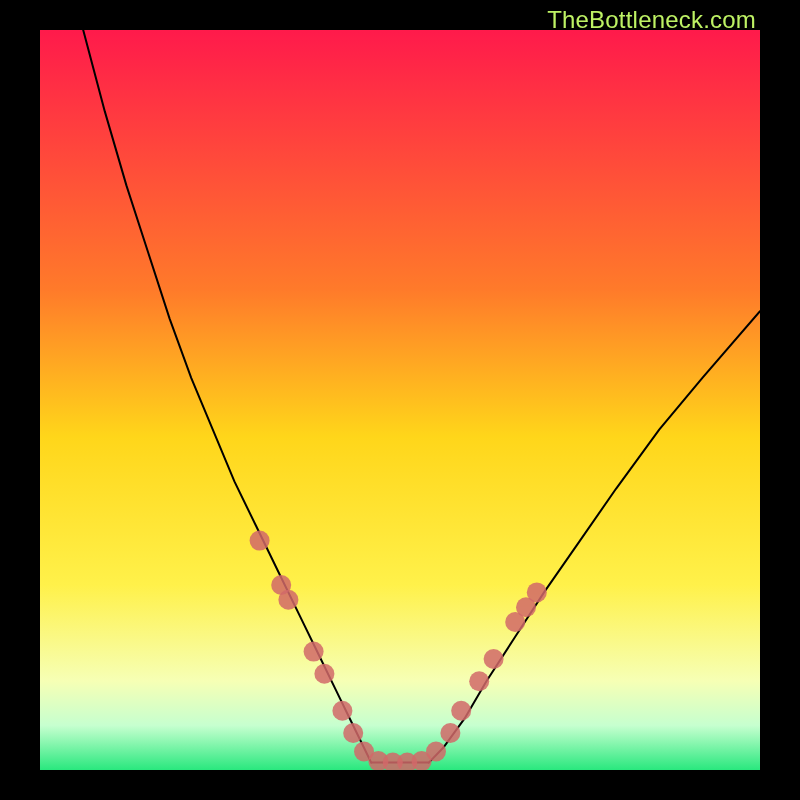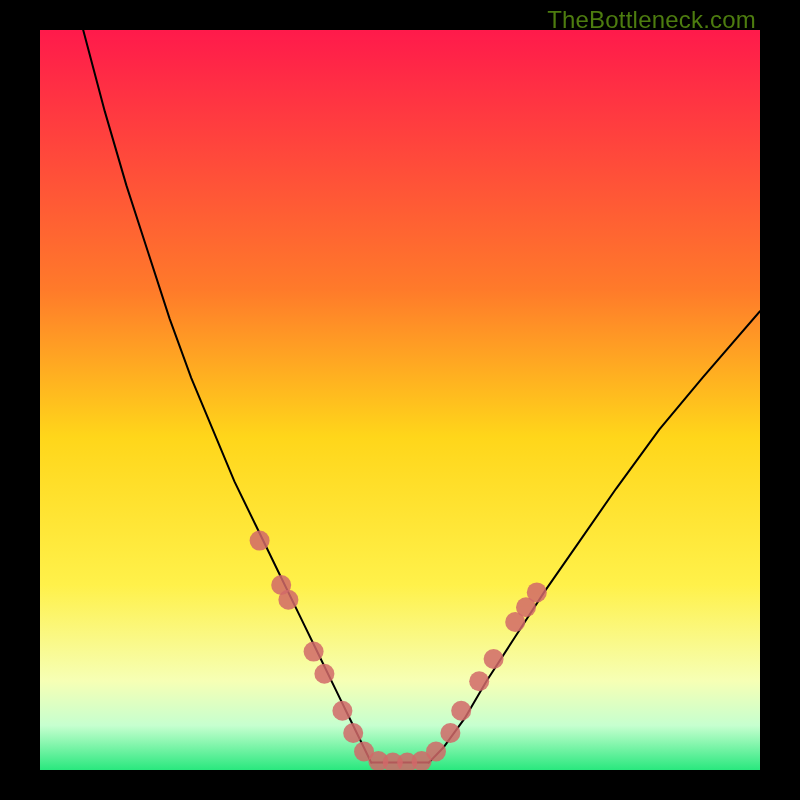--- a/index.html
+++ b/index.html
@@ -21,21 +21,21 @@
     position: absolute;
     left: 40px;
     top: 30px;
     width: 720px;
     height: 740px;
   }
   .watermark {
     position: absolute;
     top: 6px;
     right: 44px;
-    color: #4d7c0f;
+    color: #bef264;
     font-size: 24px;
     font-weight: 500;
     letter-spacing: .2px;
   }
   svg { display:block; }
 </style>
 </head>
 <body>
 
 <div class="frame">

